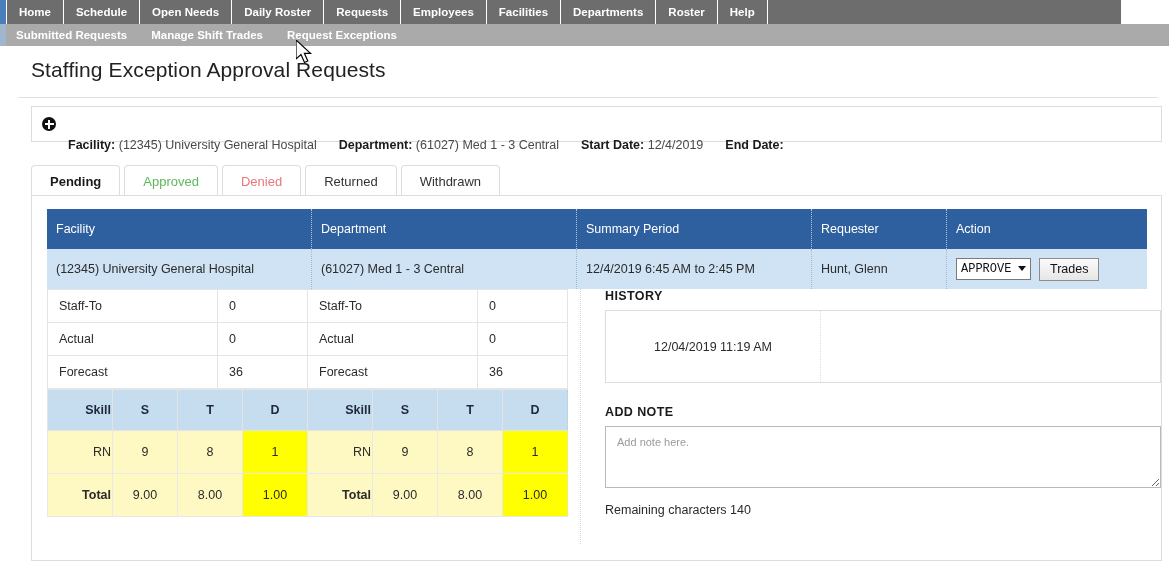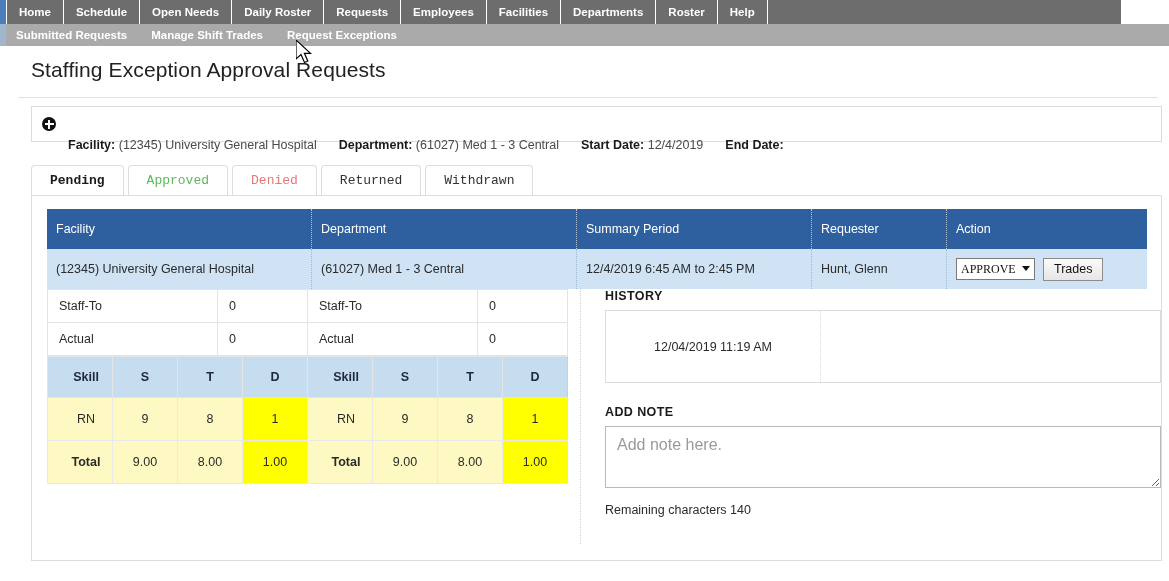--- a/index.html
+++ b/index.html
@@ -74,21 +74,21 @@
   }
   #infobar .plusicon::before { left: 6px; top: 2.5px; width: 2px; height: 9px; }
   #infobar .plusicon::after  { top: 6px; left: 2.5px; height: 2px; width: 9px; }
   #infobar .fld { margin-right: 22px; white-space: nowrap; margin-top: 41px; }
   #infobar .fld b { color: #1a1a1a; font-weight: bold; }
   #infobar .fld span.v { color: #4a4a4a; }
 
   
   #tabs {
     position: absolute; left: 31px; top: 164px; height: 32px;
-    display: flex; align-items: center; font-family: Liberation Mono, monospace;
+    display: flex; align-items: flex-end;
   }
   #tabs .tab {
     height: 31px; padding: 0 18px;
     display: flex; align-items: center; justify-content: center;
     font-size: 13px;
     border: 1px solid #dddddd;
     border-bottom: none;
     border-radius: 4px 4px 0 0;
     background: #ffffff;
     margin-right: 4px;
@@ -129,21 +129,21 @@
     border-right: 1px dotted #9dbad4;
   }
   #reqtable .row1 .cell:last-child { border-right: none; }
   .c-fac  { width: 265px; }
   .c-dept { width: 265px; }
   .c-sum  { width: 235px; }
   .c-req  { width: 135px; }
   .c-act  { width: 200px; }
 
   select.actionsel {
-    font-family: Liberation Serif, serif;
+    font-family: Liberation Mono, monospace;
     font-size: 12px; padding: 2px 4px;
     border: 1px solid #7a7a7a; background: #ffffff; color: #111;
     height: 22px;
     -webkit-appearance: none; appearance: none;
     padding-right: 18px;
     background-image: none;
     cursor: pointer;
   }
   .selwrap { position: relative; display: inline-block; }
   .selwrap .arrow {
@@ -186,21 +186,21 @@
   table.skill th {
     background: #c5ddef; font-weight: bold; color: #1e2a3a;
     height: 41px; font-size: 12.5px;
     border: 1px solid #e4e4e4; border-right: 1px dotted #b2cade;
   }
   table.skill td {
     height: 43px; font-size: 12.5px; color: #2b2b2b;
     border: 1px solid #e9e9e9; border-right: 1px dotted #e0e0e0;
     background: #fef9c3; text-align: center;
   }
-  table.skill td.skillname, table.skill th.skillname { text-align: center; padding-left: 13px; width: 65px; }
+  table.skill td.skillname, table.skill th.skillname { text-align: right; padding-left: 13px; width: 65px; }
   table.skill td.totalrow { font-weight: bold; }
   table.skill td.hl, table.skill th.hl { background: #ffff00; }
   table.skill .colS, table.skill .colT, table.skill .colD { width: 65px; text-align: center; }
 
   
   #rightcol {
     position: absolute; left: 548px; top: 93px; width: 568px;
     border-left: 1px dotted #d4d4d4;
     padding-left: 24px;
     height: 255px;
@@ -221,21 +221,21 @@
   }
   #historybox .htext {
     flex: 1; font-size: 12.5px; color: #2b2b2b;
     padding: 9px 12px; line-height: 1.55;
   }
   #addnotewrap { margin-top: 22px; }
   textarea.notebox {
     width: 556px; height: 62px;
     border: 1px solid #b9b9b9;
     font-family: "Liberation Sans", sans-serif;
-    font-size: 16px; color: #c2410c;
+    font-size: 11px; color: #c2410c;
     padding: 9px 11px;
     resize: vertical;
     outline: none;
   }
   textarea.notebox::placeholder { color: #9a9a9a; }
   #remaining {
     margin-top: 11px; font-size: 12.5px; color: #2b2b2b;
   }
 
   
@@ -362,20 +362,26 @@
         <td class="val">0</td>
         <td class="lbl">Staff-To</td>
         <td class="val">0</td>
       </tr>
       <tr>
         <td class="lbl">Actual</td>
         <td class="val">0</td>
         <td class="lbl">Actual</td>
         <td class="val">0</td>
       </tr>
+      <tr>
+        <td class="lbl">Forecast</td>
+        <td class="val">36</td>
+        <td class="lbl">Forecast</td>
+        <td class="val">36</td>
+      </tr>
     </tbody>
       </table>
 
     <table class="skill">
       <tbody>
           <tr>
         <th class="skillname">Skill</th>
         <th class="colS">S</th>
         <th class="colT">T</th>
         <th class="colD">D</th>

